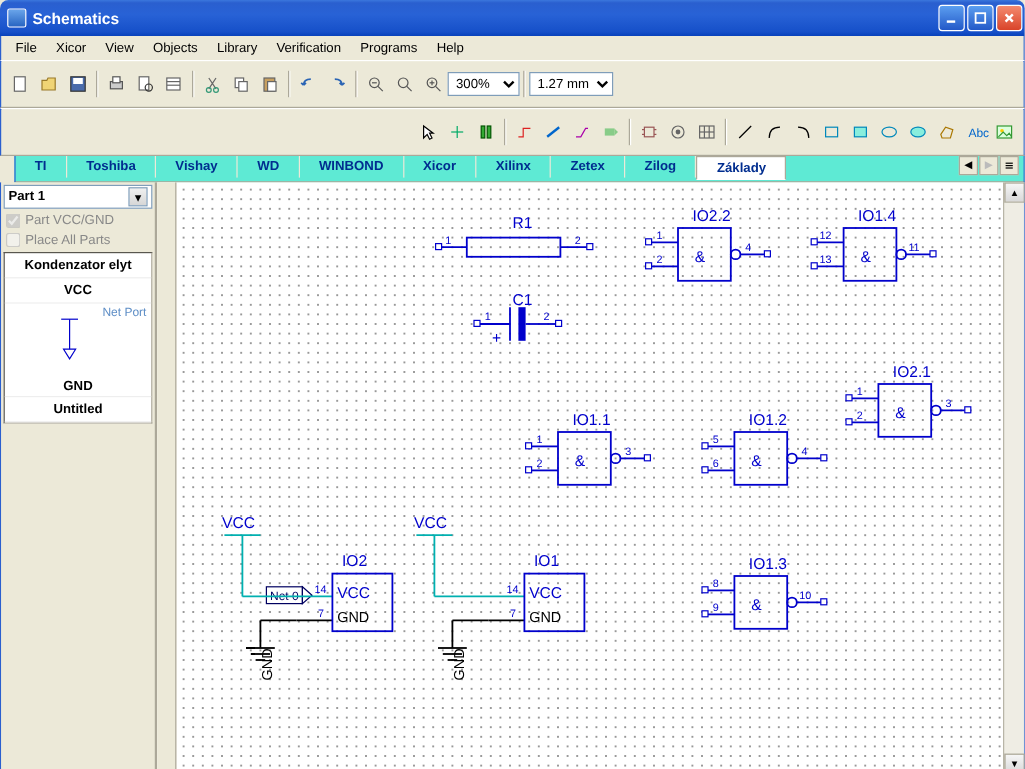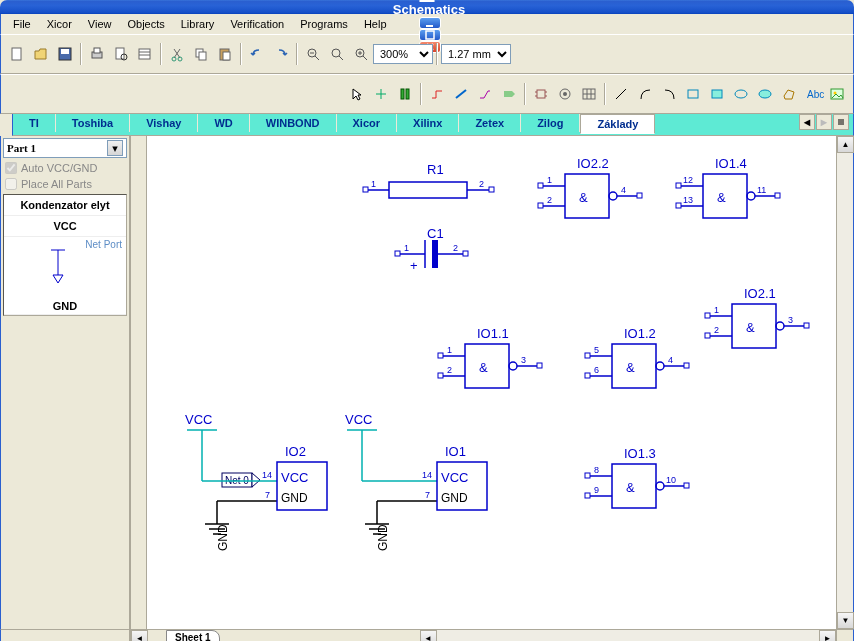--- a/index.html
+++ b/index.html
@@ -1,19 +1,19 @@
 <!DOCTYPE html>
 <html><head>
 <meta charset="utf-8">
 <style>
 * { box-sizing: border-box; margin: 0; padding: 0; }
 body { font-family: Tahoma, Arial, sans-serif; font-size: 11px; background: #ece9d8; overflow: hidden; width: 854px; height: 641px; }
 
 
-.titlebar { height: 14px; background: linear-gradient(to bottom, #3b77dd 0%, #2a5fcf 8%, #2862d6 40%, #1650c9 88%, #0842bb 100%); display: flex; align-items: center; padding: 0 2px 0 6px; border-radius: 7px 7px 0 0; color: #fff; font-weight: bold; font-size: 13px; flex-direction: column; }
+.titlebar { height: 30px; background: linear-gradient(to bottom, #3b77dd 0%, #2a5fcf 8%, #2862d6 40%, #1650c9 88%, #0842bb 100%); display: flex; align-items: center; padding: 0 2px 0 6px; border-radius: 7px 7px 0 0; color: #fff; font-weight: bold; font-size: 13px; }
 .titlebar .icon { width: 16px; height: 16px; margin-right: 5px; background: linear-gradient(to bottom, #6aa5ea, #2865c2); border: 1px solid #fff; border-radius: 2px; display: inline-block; }
 .titlebar .spacer { flex: 1; }
 .titlebar .btn { width: 22px; height: 22px; margin-left: 2px; border-radius: 3px; display: flex; align-items: center; justify-content: center; color: #fff; font-weight: bold; font-size: 13px; font-family: "Segoe UI", Tahoma; }
 .btn-min, .btn-max { background: linear-gradient(to bottom, #5b9ef0, #2359c8); border: 1px solid #fff; }
 .btn-close { background: linear-gradient(to bottom, #f48a6e, #d9442a); border: 1px solid #fff; }
 
 
 .menubar { height: 20px; background: #ece9d8; display: flex; align-items: center; padding: 2px 4px; border-left: 1px solid #2a5fcf; border-right: 1px solid #2a5fcf; }
 .menubar span { padding: 2px 8px; cursor: default; }
 
@@ -30,21 +30,21 @@
 .libtab { padding: 3px 16px; color: #002d8f; font-weight: bold; font-size: 11px; border-right: 1px solid #ece9d8; cursor: pointer; }
 .libtab.active { background: #fff; border: 1px solid #aca899; border-bottom: 1px solid #fff; }
 .libnav { display: flex; margin-left: auto; padding-right: 4px; }
 .libnavbtn { width: 16px; height: 16px; border: 1px solid #aca899; background: #ece9d8; margin-left: 1px; display: flex; align-items: center; justify-content: center; }
 
 
 .main { display: flex; height: 493px; border-left: 1px solid #2a5fcf; border-right: 1px solid #2a5fcf; }
 
 
 .sidebar { width: 130px; background: #ece9d8; display: flex; flex-direction: column; border-right: 2px solid #aca899; }
-.part-select { height: 20px; background: #fff; border: 1px solid #7f9db9; margin: 2px; padding: 1px 3px; display: flex; align-items: center; font-family: Liberation Serif, serif; }
+.part-select { height: 20px; background: #fff; border: 1px solid #7f9db9; margin: 2px; padding: 1px 3px; display: flex; align-items: center; }
 .part-select .arrow-btn { width: 16px; height: 16px; margin-left: auto; background: linear-gradient(to bottom, #f0f0f0, #d6d6d6); border: 1px solid #7f9db9; display: flex; align-items: center; justify-content: center; }
 .checkbox-row { padding: 2px 4px; color: #888; display: flex; align-items: center; font-size: 11px; }
 .checkbox-row input { margin-right: 4px; width: 12px; height: 12px; }
 .parts-list { border: 1px inset #aca899; margin: 2px; background: #fff; }
 .parts-list .item { padding: 4px; text-align: center; border-bottom: 1px solid #eee; font-weight: bold; }
 .parts-list .item.port { height: 78px; position: relative; font-weight: normal; }
 .port-label { position: absolute; top: 2px; right: 4px; color: #5e8ec6; font-size: 10px; }
 .port-gnd { position: absolute; bottom: 2px; left: 50%; transform: translateX(-50%); }
 .pattern-row { padding: 4px; font-weight: bold; border-top: 1px solid #aca899; }
 
@@ -344,38 +344,39 @@
 
 <div class="main">
 
   <div class="sidebar">
     <div class="part-select">
       <span style="font-weight:bold">Part 1</span>
       <span class="arrow-btn">▾</span>
     </div>
     <div class="checkbox-row">
       <input type="checkbox" checked="" disabled="" style="">
-        <span>Auto VCC/GND</span>
+        <span>Part VCC/GND</span>
     </div>
     <div class="checkbox-row">
       <input type="checkbox" disabled="" style="">
         <span>Place All Parts</span>
     </div>
     <div class="parts-list">
       <div class="item">Kondenzator elyt</div>
       <div class="item">VCC</div>
       <div class="item port">
         <span class="port-label">Net Port</span>
         <svg width="40" height="50" style="position:absolute;left:44px;top:8px">
             <line x1="10" y1="5" x2="10" y2="30" stroke="#0000cc"></line>
             <line x1="3" y1="5" x2="17" y2="5" stroke="#0000cc"></line>
             <path d="M5 30 L10 38 L15 30 Z" fill="none" stroke="#0000cc"></path>
           </svg>
         <span class="port-gnd" style="font-weight:bold">GND</span>
       </div>
+      <div class="item">Untitled</div>
     </div>
     <div style="flex:1"></div>
   </div>
 
   <div class="canvas-wrap">
 
     <div style="position:absolute;left:0;top:0;width:16px;height:100%;background:#ece9d8;border-right:1px solid #aca899;z-index:2"></div>
     <div class="canvas" style="left:16px;right:17px;">
 
       <svg style="left:220px;top:26px" width="140" height="40">

